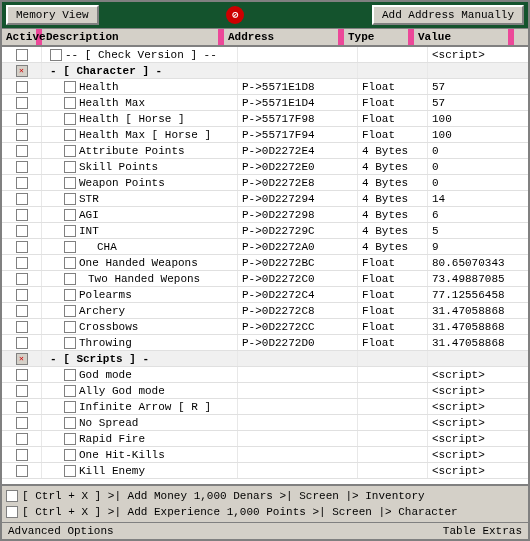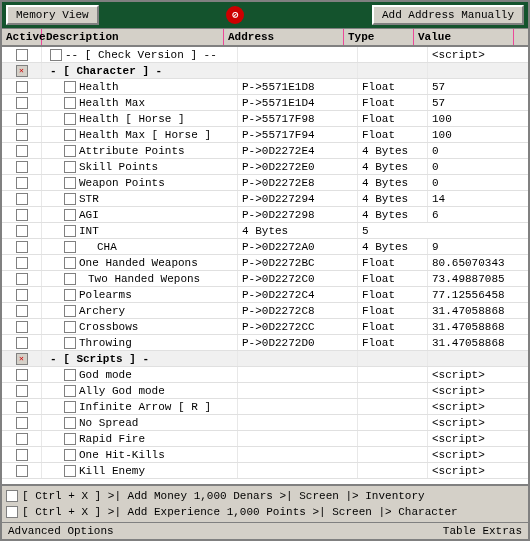--- a/index.html
+++ b/index.html
@@ -60,21 +60,21 @@
       display: grid;
       grid-template-columns: 40px 1fr 120px 70px 100px 14px;
       background: #d4d0c8;
       border-bottom: 2px solid #808080;
       flex-shrink: 0;
     }
     .th {
       padding: 2px 4px;
       font-weight: bold;
       font-size: 11px;
-      border-right: 1px solid #ec4899;
+      border-right: 6px solid #ec4899;
       white-space: nowrap;
     }
     .th:last-child { border-right: none; }
     .table-body {
       flex: 1;
       overflow-y: auto;
       overflow-x: hidden;
     }
     .table-body::-webkit-scrollbar { width: 14px; }
     .table-body::-webkit-scrollbar-track { background: #d4d0c8; }
@@ -334,20 +334,21 @@
         <div class="row">
           <div class="cell cell-active">
             <div class="checkbox"></div>
           </div>
           <div class="cell">
             <div style="display: flex; align-items: flex-end; gap: 3px; padding-left: 18px;">
               <div class="checkbox" style="position: relative;"></div>
               <span>INT</span>
             </div>
           </div>
+          <div class="cell">P-&gt;0D22729C</div>
           <div class="cell">4 Bytes</div>
           <div class="cell">5</div>
         </div>
         <div class="row">
           <div class="cell cell-active">
             <div class="checkbox"></div>
           </div>
           <div class="cell">
             <div style="display: flex; align-items: center; gap: 21px; padding-left: 18px;">
               <div class="checkbox" style="position: relative;"></div>

